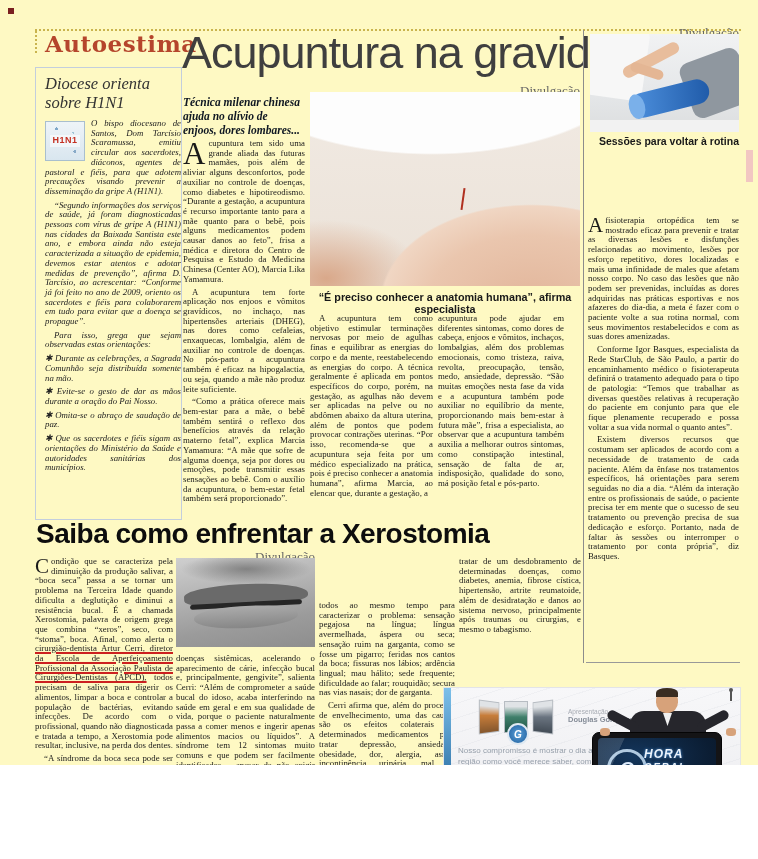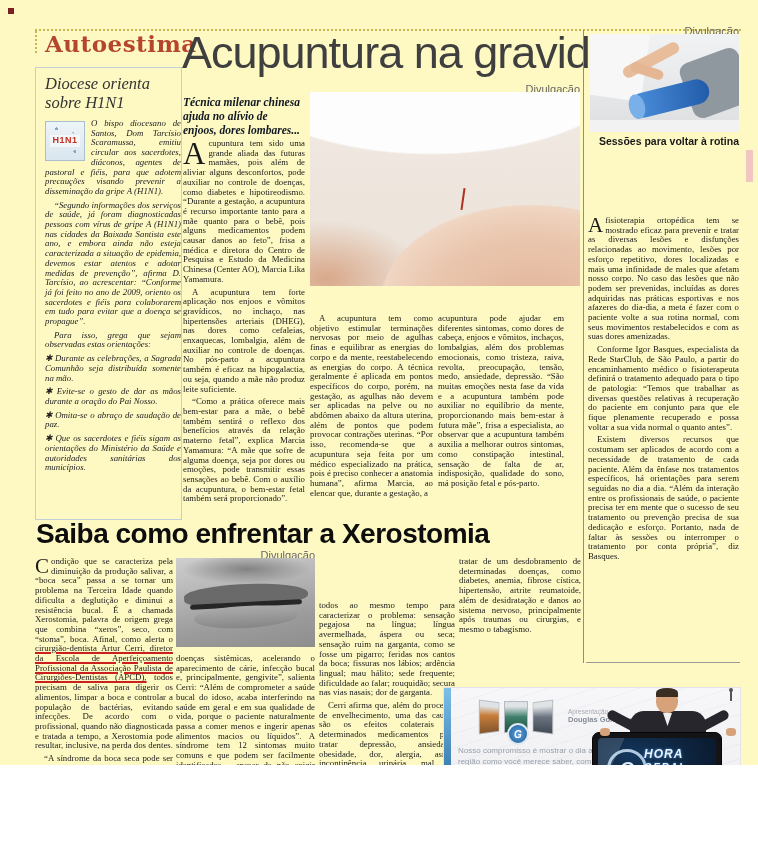--- a/index.html
+++ b/index.html
@@ -28,21 +28,21 @@
           radial-gradient(2px 2px at 72% 28%, #9fc3d6 50%, rgba(0,0,0,0) 51%),
           radial-gradient(3px 3px at 76% 78%, #88aac8 50%, rgba(0,0,0,0) 51%),
           linear-gradient(#eef4f8,#d9e6ef);}
   .h1n1 span{font-family:"Liberation Sans",sans-serif;font-style:normal;font-weight:bold;
              font-size:9px;color:#c43022;letter-spacing:0.5px;background:rgba(255,255,255,0.55);
              padding:1px 2px;}
 
   
   .acu-head{left:182px;top:28px;width:545px;margin:0;font-family:"Liberation Sans","DejaVu Sans",sans-serif;
             font-weight:normal;font-size:45px;line-height:50px;letter-spacing:-1px;color:#3f3f3f;}
-  .credit{font-family:Liberation Sans, sans-serif;font-size:11px;color:#666;text-align:right;}
+  .credit{font-family:Liberation Serif, serif;font-size:13px;color:#666;text-align:right;}
   .acu-credit{left:310px;top:83px;width:270px;}
   .deck{left:183px;top:95px;width:121px;font-weight:bold;font-style:italic;font-size:11.5px;
         line-height:14px;color:#0f1722;}
   .preg{left:310px;top:92px;width:270px;height:194px;overflow:hidden;
         background:
           radial-gradient(95% 85% at 82% 108%, #e2b69b 0%, #eac6ae 40%, #f0d6c3 58%, rgba(240,214,195,0) 59%),
           radial-gradient(60% 50% at 6% 96%, #d9a88a 0%, rgba(217,168,138,0) 60%),
           radial-gradient(140% 90% at 45% -18%, #fdfdfd 55%, rgba(253,253,253,0) 56%),
           linear-gradient(#f1eae3,#ebe2d8);}
   .needle{position:absolute;left:152px;top:96px;width:2px;height:22px;background:#b03020;
@@ -207,20 +207,21 @@
       <p>✱ Que os sacerdotes e fiéis sigam as orientações do Ministério da Saúde e autoridades sanitárias dos municípios.</p>
     </div>
   </aside>
 
   <h1 class="abs acu-head">Acupuntura na gravidez</h1>
   <div class="abs credit acu-credit">Divulgação</div>
   <div class="abs deck">Técnica milenar chinesa ajuda no alívio de enjoos, dores lombares...</div>
   <div class="abs preg">
     <div class="needle"></div>
   </div>
+  <div class="abs acu-caption">“É preciso conhecer a anatomia humana”, afirma especialista</div>
 
   <div class="abs col acu-c1">
     <p>
       <span class="dc dc3">A</span><span>cupuntura tem sido uma grande aliada das futuras mamães, pois além de aliviar alguns desconfortos, pode auxiliar no controle de doenças, como diabetes e hipotireodismo. “Durante a gestação, a acupuntura é recurso importante tanto para a mãe quanto para o bebê, pois alguns medicamentos podem causar danos ao feto”, frisa a médica e diretora do Centro de Pesquisa e Estudo da Medicina Chinesa (Center AO), Marcia Lika Yamamura.</span>
     </p>
     <p class="ind">A acupuntura tem forte aplicação nos enjoos e vômitos gravídicos, no inchaço, nas hipertensões arteriais (DHEG), nas dores como cefaleias, enxaquecas, lombalgia, além de auxiliar no controle de doenças. No pós-parto a acupuntura também é eficaz na hipogalactia, ou seja, quando a mãe não produz leite suficiente.</p>
     <p class="ind">“Como a prática oferece mais bem-estar para a mãe, o bebê também sentirá o reflexo dos benefícios através da relação materno fetal”, explica Marcia Yamamura: “A mãe que sofre de alguma doença, seja por dores ou emoções, pode transmitir essas sensações ao bebê. Com o auxílio da acupuntura, o bem-estar fetal também será proporcionado”.</p>
   </div>
   <div class="abs col acu-c2">
     <p class="ind">A acupuntura tem como objetivo estimular terminações nervosas por meio de agulhas finas e equilibrar as energias do corpo e da mente, reestabelecendo as energias do corpo. A técnica geralmente é aplicada em pontos específicos do corpo, porém, na gestação, as agulhas não devem ser aplicadas na pelve ou no abdômen abaixo da altura uterina, além de pontos que podem provocar contrações uterinas. “Por isso, recomenda-se que a acupuntura seja feita por um médico especializado na prática, pois é preciso conhecer a anatomia humana”, afirma Marcia, ao elencar que, durante a gestação, a</p>

